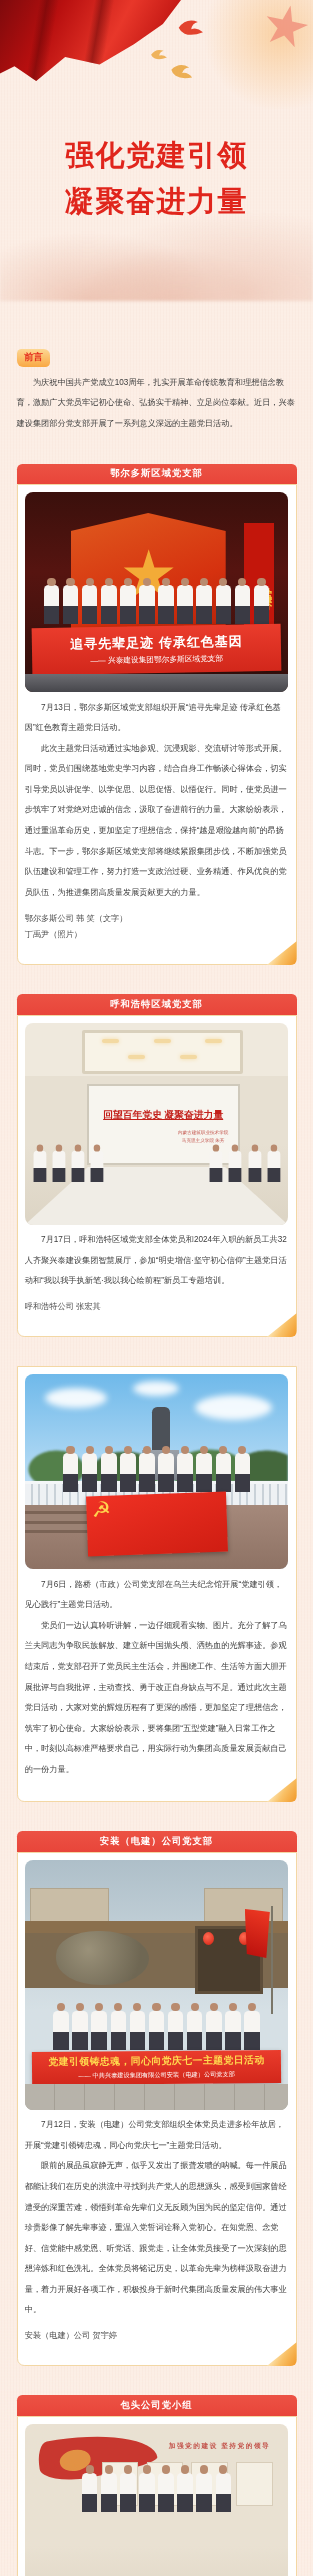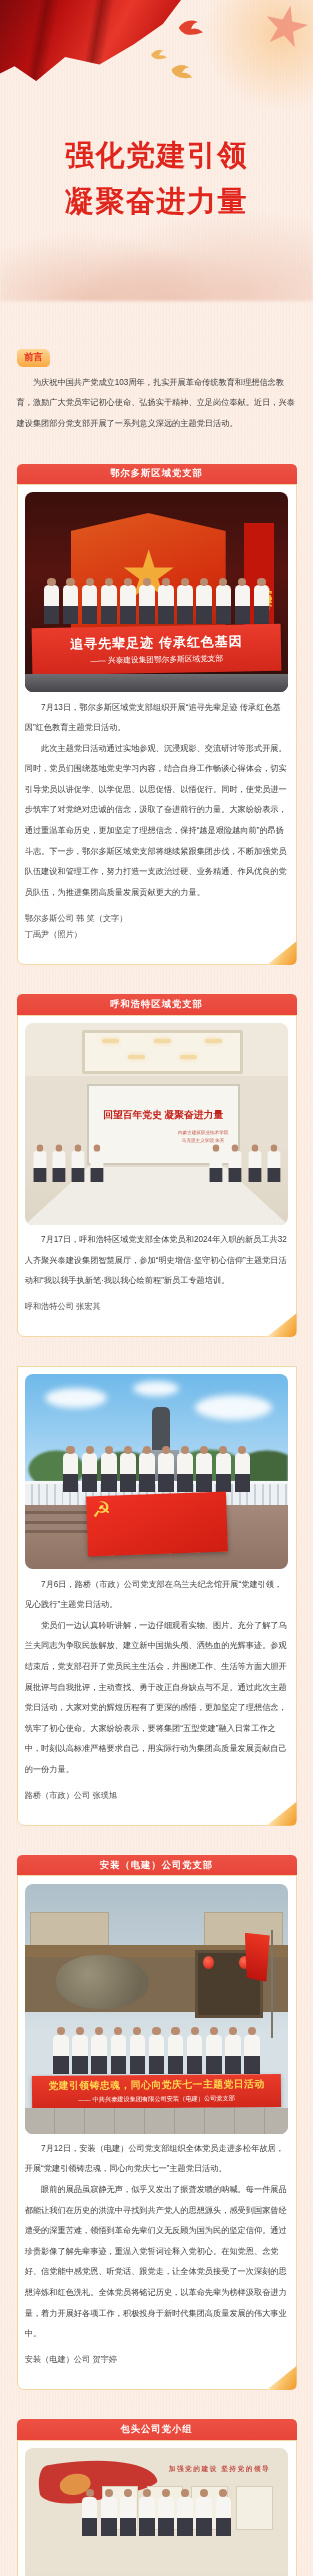--- a/index.html
+++ b/index.html
@@ -65,21 +65,21 @@
   .ph1 .pbanner{bottom:19.6px;height:47px;transform:rotate(-1deg);}
   .ph1 .l1{font-size:13px;letter-spacing:1px;}
   .ph1 .l2{font-size:7.7px;margin-top:3.1px;}
   .ph1 .floor{position:absolute;bottom:0;left:0;right:0;height:18.5px;background:linear-gradient(180deg,#6d6d72,#46464b);}
   
   .ph2{height:202px;background:linear-gradient(180deg,#efe9dd 0 26%,#e7e0d2 26% 60%,#dcd4c4);}
   .ph2 .panel{position:absolute;left:57px;top:7.2px;width:155px;height:38px;background:#f8f3e7;border:3.1px solid #d9d0bc;border-radius:2.1px;}
   .ph2 .lamp{position:absolute;width:17.5px;height:4.1px;border-radius:2.1px;background:#f3d9a2;box-shadow:0 0 4.1px #f3d9a2;}
   .ph2 .screen{position:absolute;left:62px;top:61px;width:149px;height:77px;background:#f7f5ef;border:2.1px solid #cfc9bb;
        display:flex;flex-direction:column;align-items:center;}
-  .ph2 .stitle{color:#c3201a;font-weight:900;font-size:9.8px;margin-top:23px;font-family:"Liberation Serif",serif;}
+  .ph2 .stitle{color:#c3201a;font-weight:900;font-size:9.8px;margin-top:23px;font-family:"Liberation Serif",serif;text-decoration:underline;}
   .ph2 .ssub{color:#c3554d;font-size:4.6px;align-self:flex-end;margin:7.2px 9.3px 0 0;line-height:1.7;text-align:center;}
   .ph2 .table{position:absolute;bottom:0;left:0;width:100%;height:58px;background:#f0ede6;
        clip-path:polygon(24% 0,76% 0,100% 100%,0 100%);}
   .ph2 .crowd{bottom:43px;}
   .ph2 .crowd.leftside{left:7.2px;}
   .ph2 .crowd.rightside{right:7.2px;}
   
   .ph3{height:195px;background:linear-gradient(180deg,#6fb9ea,#b9ddf5 55%,#dfeefb);}
   .cloud{position:absolute;background:rgba(255,255,255,.9);border-radius:50%;filter:blur(3.1px);}
   .ph3 .trees{position:absolute;left:0;right:0;top:66px;height:42px;filter:blur(1px);
@@ -247,21 +247,20 @@
             <div class="pp"></div>
             <div class="pp"></div>
             <div class="pp"></div>
             <div class="pp"></div>
             <div class="pp"></div>
         </div>
         <div class="flag3"><span>☭</span></div>
       </div>
       <p class="para">7月6日，路桥（市政）公司党支部在乌兰夫纪念馆开展“党建引领，见心践行”主题党日活动。</p>
       <p class="para">党员们一边认真聆听讲解，一边仔细观看实物、图片。充分了解了乌兰夫同志为争取民族解放、建立新中国抛头颅、洒热血的光辉事迹。参观结束后，党支部召开了党员民主生活会，并围绕工作、生活等方面大胆开展批评与自我批评，主动查找、勇于改正自身缺点与不足。通过此次主题党日活动，大家对党的辉煌历程有了更深的感悟，更加坚定了理想信念，筑牢了初心使命。大家纷纷表示，要将集团“五型党建”融入日常工作之中，时刻以高标准严格要求自己，用实际行动为集团高质量发展贡献自己的一份力量。</p>
-      <div class="byline">路桥（市政）公司 张璞旭</div>
       <div class="fold"></div>
     </div>
   </div>
 
   <div class="section">
     <div class="band">安装（电建）公司党支部</div>
     <div class="card">
       <div class="photo ph4">
         <div class="bldg" style="left:5.2px"></div>
         <div class="bldg" style="right:5.2px"></div>

